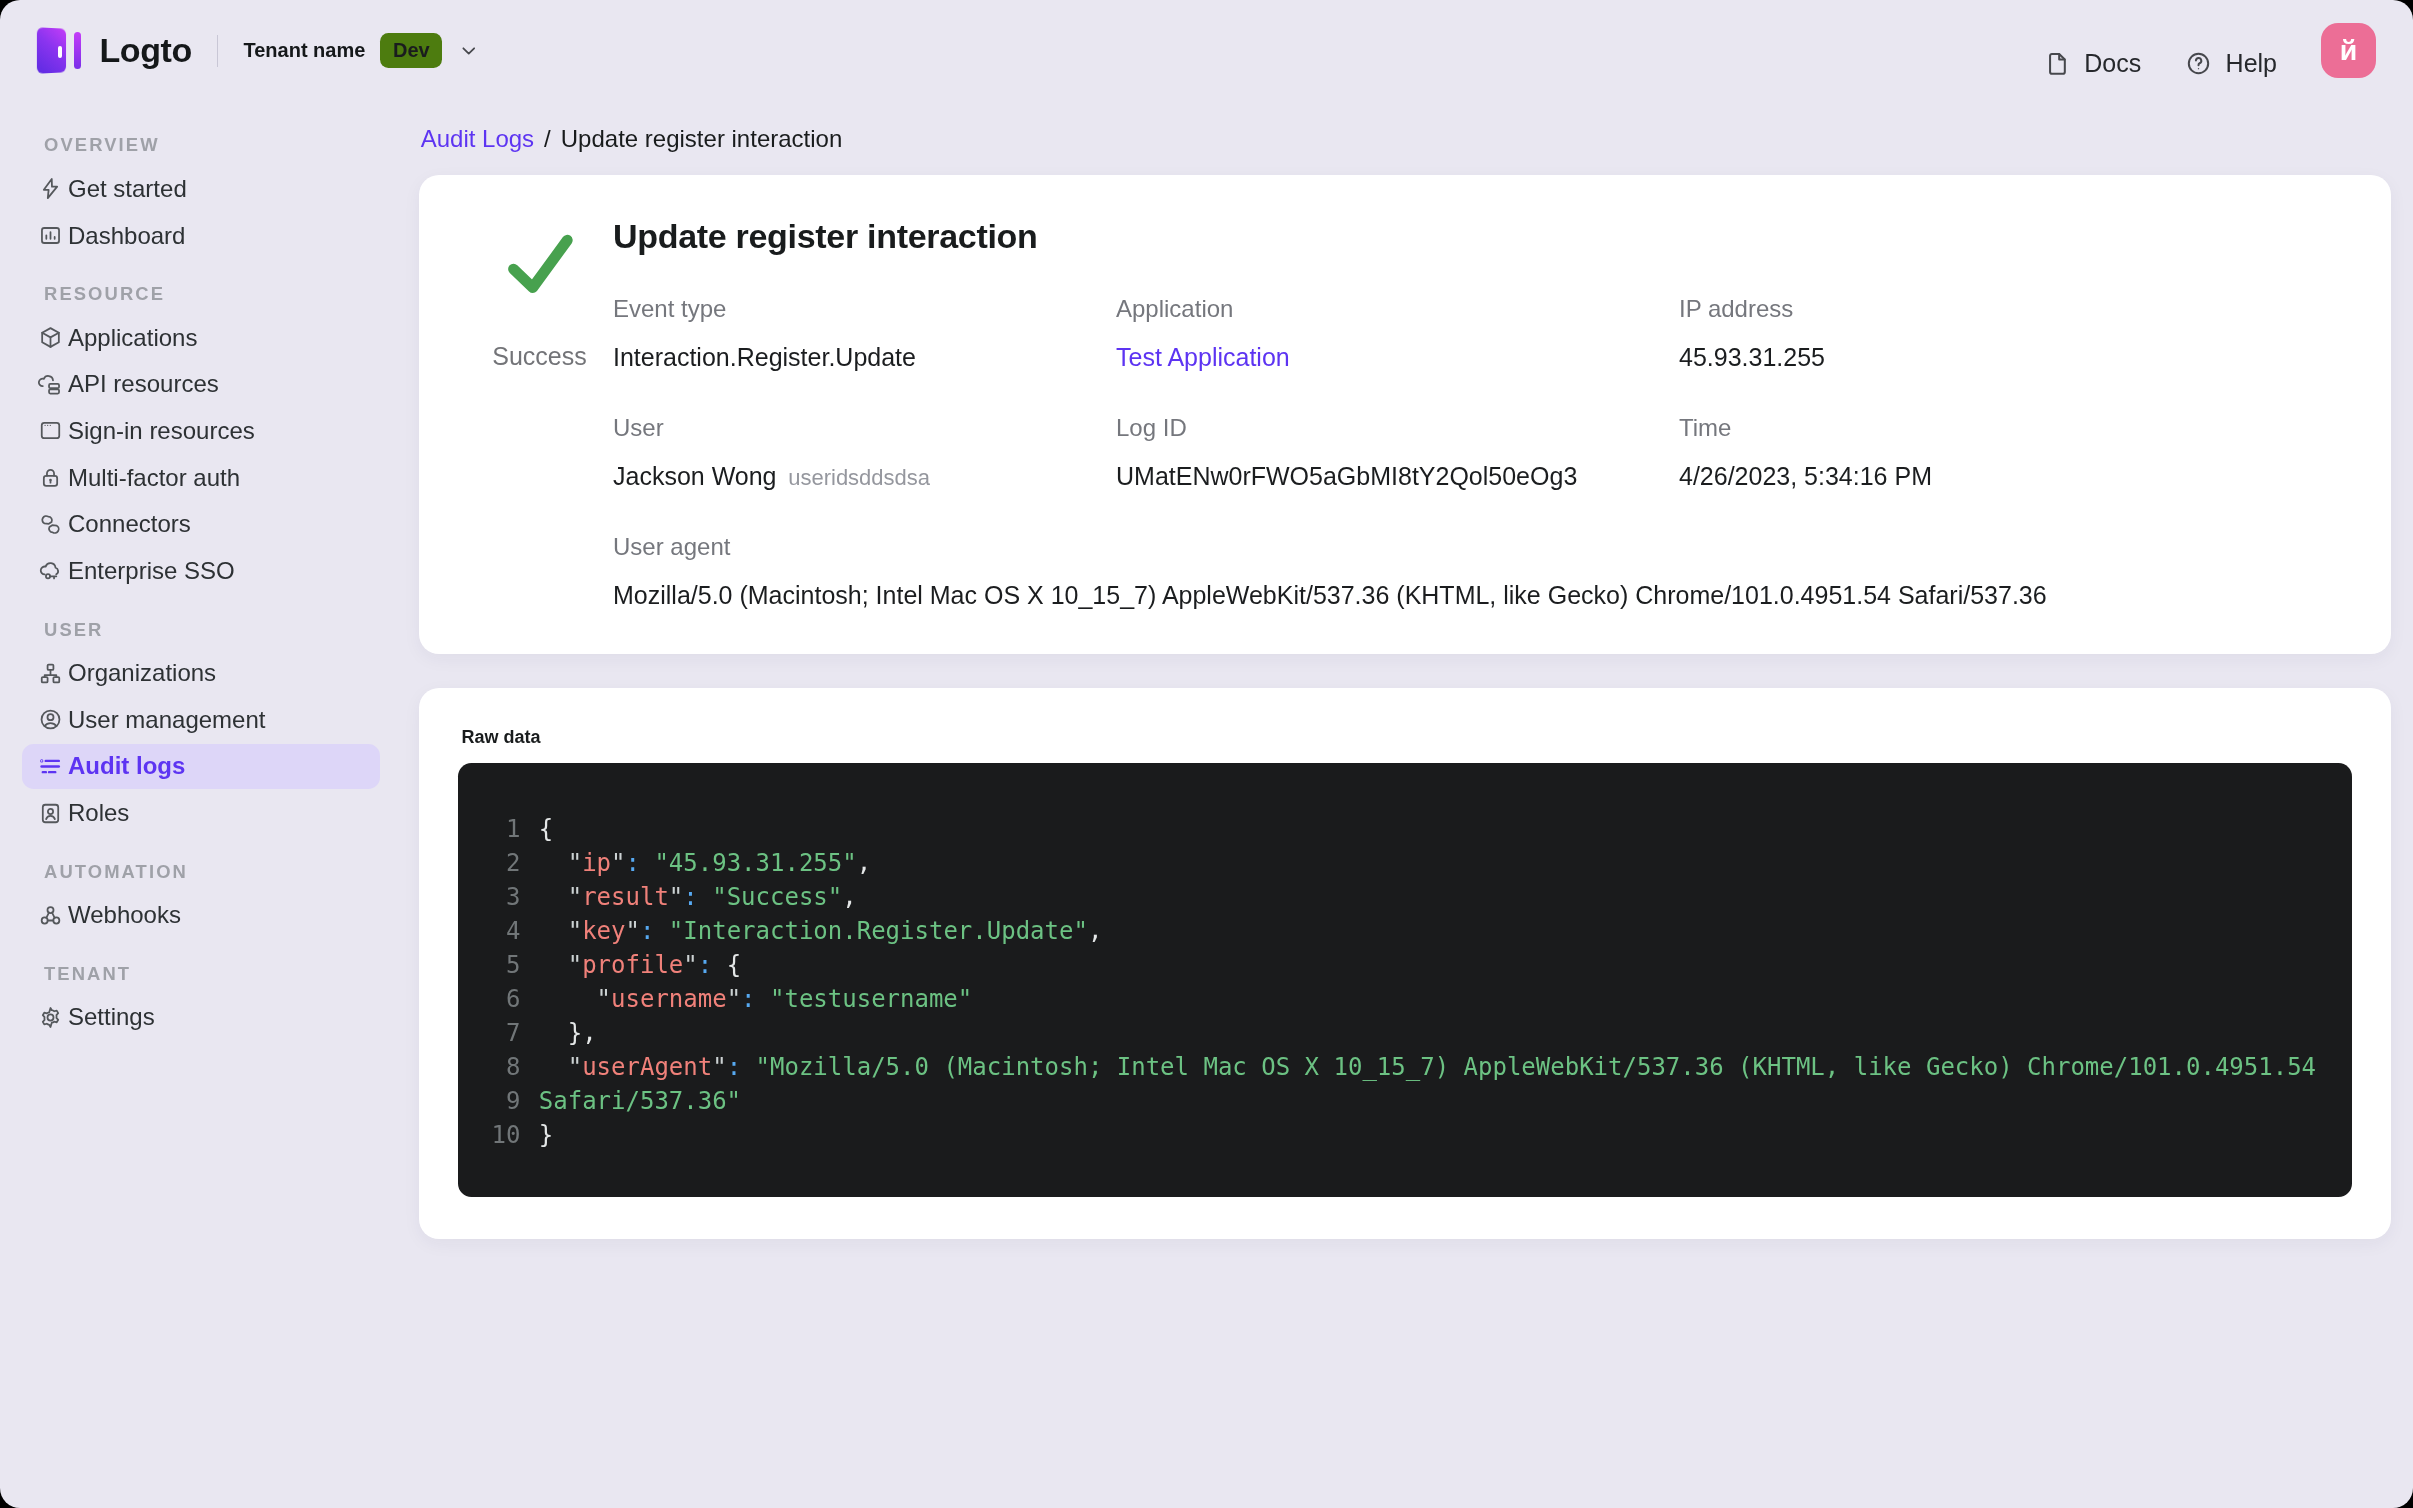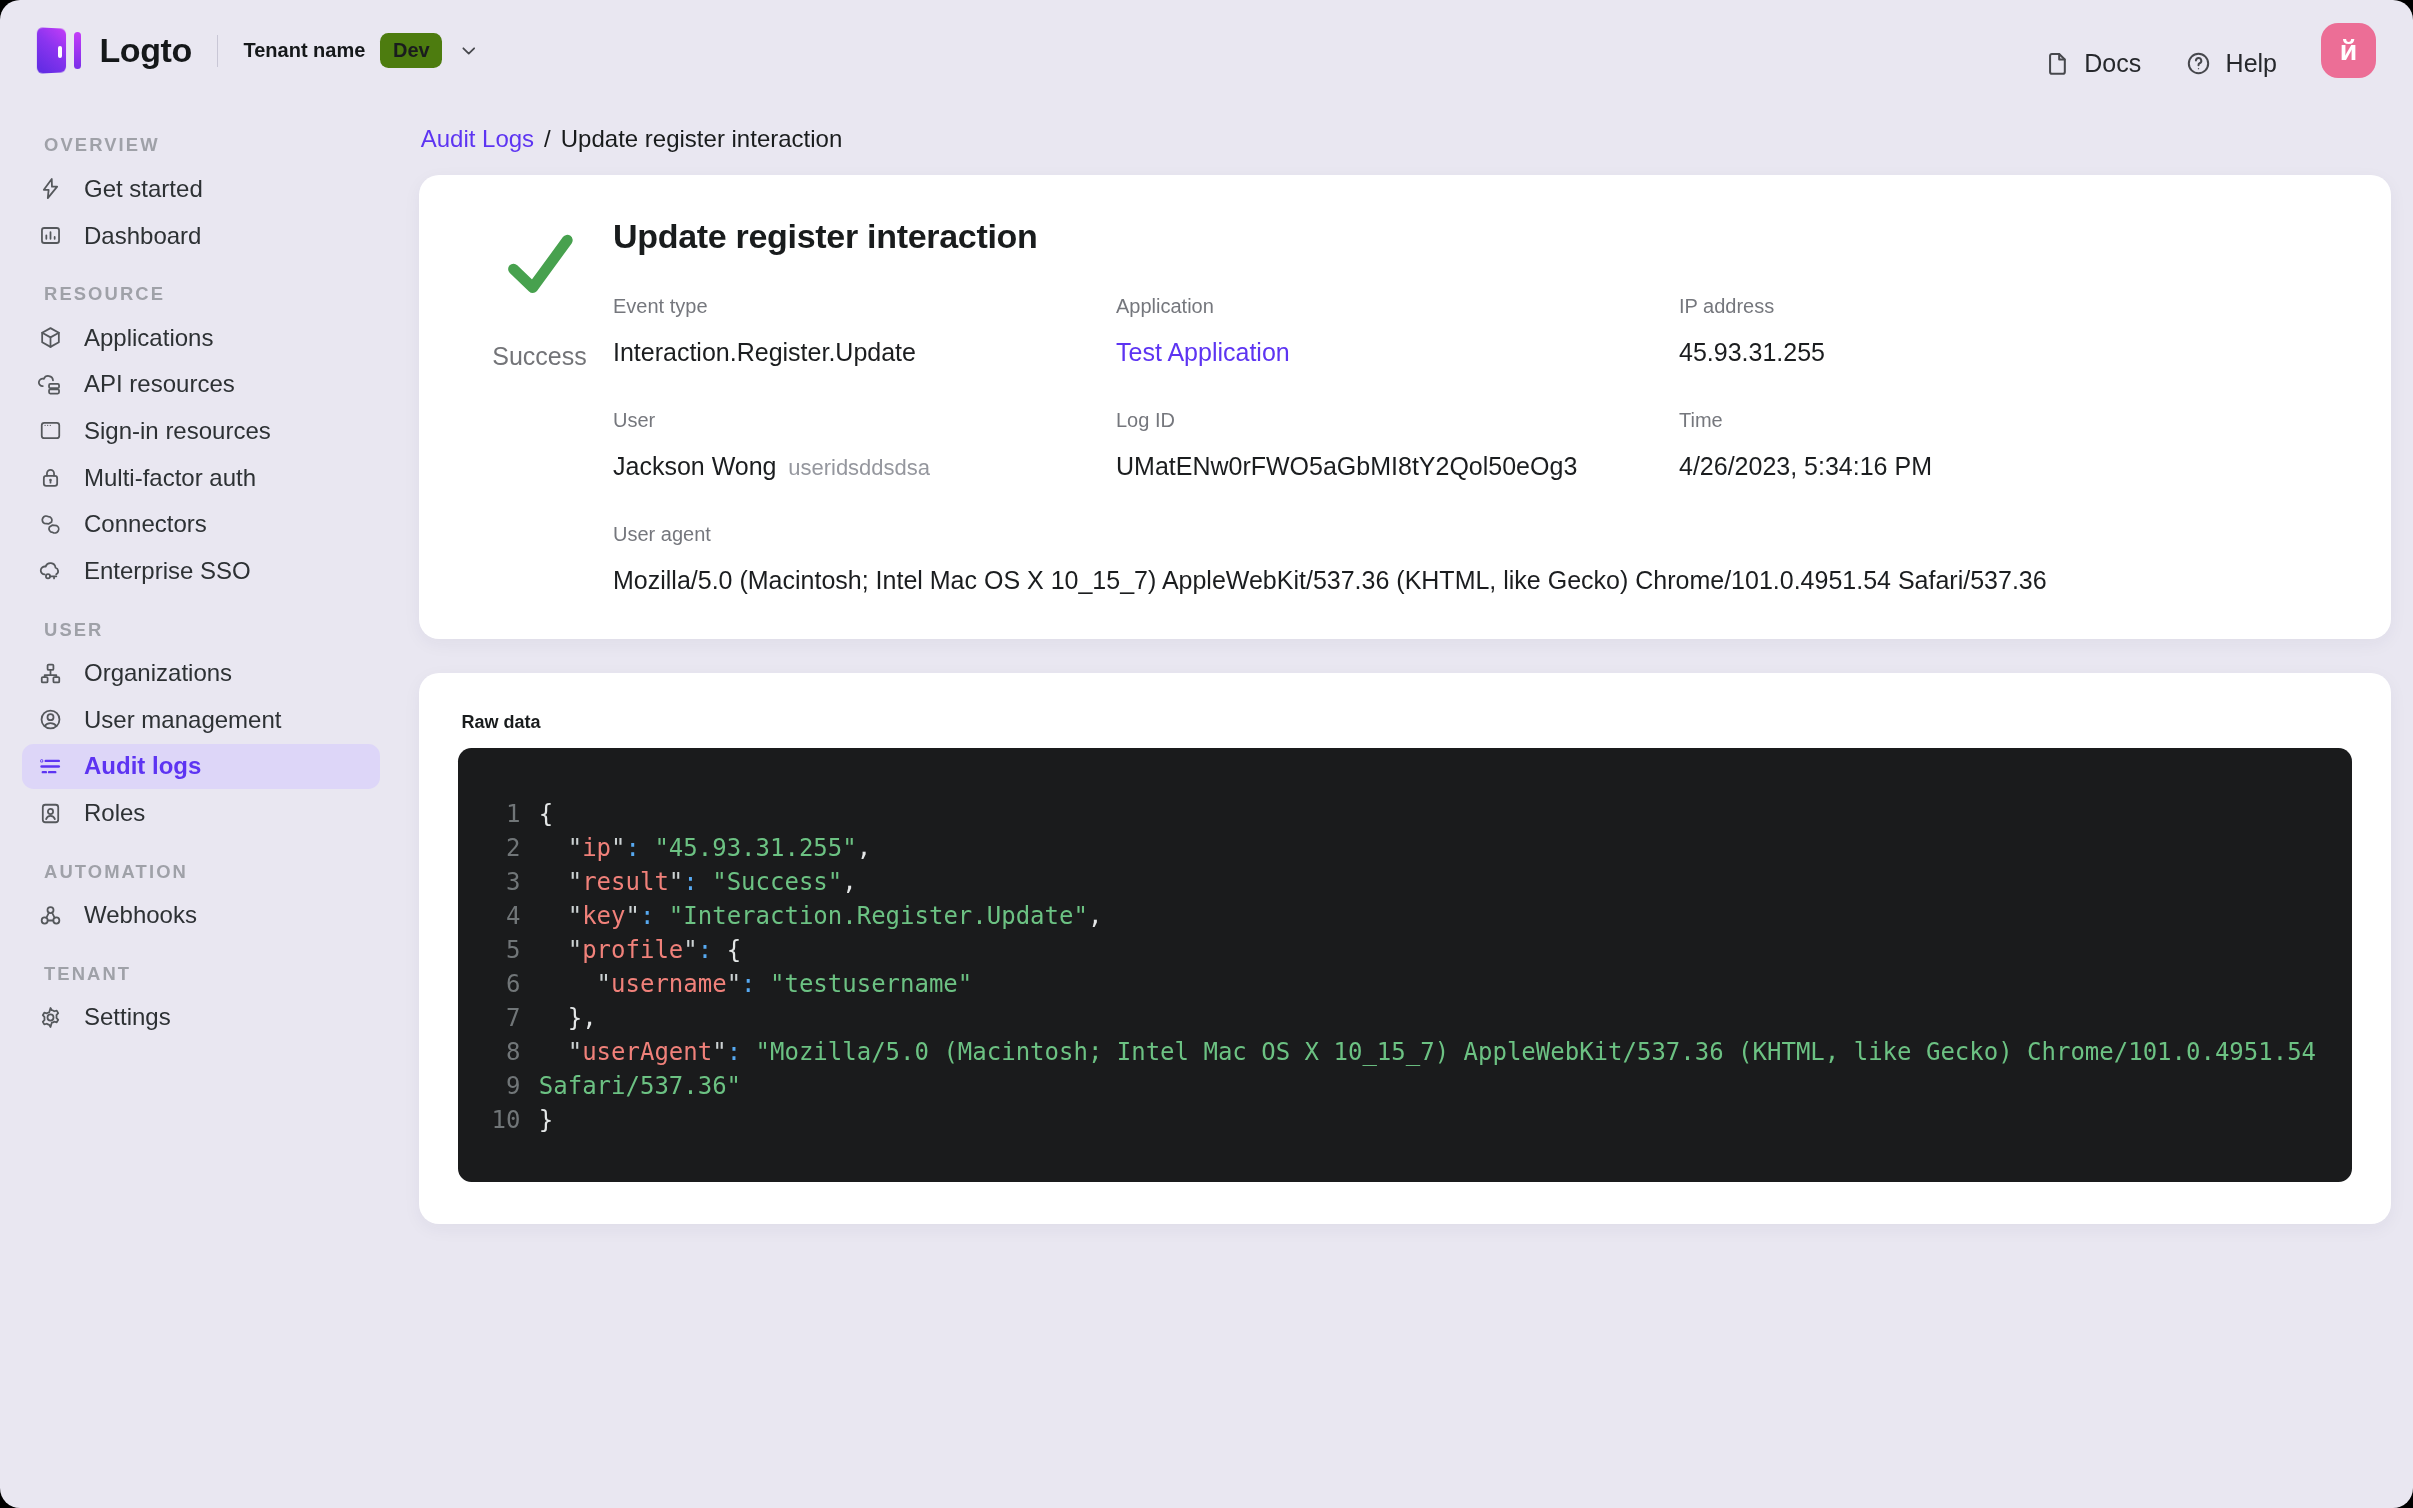--- a/index.html
+++ b/index.html
@@ -32,21 +32,21 @@
     padding:5.9px 12.6px; border-radius:8.4px; }
   .topbar-right { margin-left:auto; display:flex; align-items:flex-end; gap:44px; }
   .topbar-link { display:flex; align-items:center; gap:13.4px; font-size:25px; color:#26282c; cursor:pointer; }
   .avatar { width:55px; height:55px; border-radius:17px; background:#ec6e96; color:#fff;
     display:flex; align-items:center; justify-content:center; font-size:28.5px; font-weight:700; cursor:pointer; }
 
   
   .sidebar { position:absolute; left:0; top:101px; bottom:0; width:402px; padding:8.4px 22px 17px; }
   .sb-section-title { font-size:18.4px; font-weight:700; letter-spacing:2.1px; color:#9fa1a8;
     margin:25px 0 10px 22px; }
-  .sb-item { display:flex; align-items:center; gap:20px; height:45px; padding:0 15px;
+  .sb-item { display:flex; align-items:center; gap:4px; height:45px; padding:0 15px;
     border-radius:11.7px; cursor:pointer; margin-bottom:1.7px; }
   .sb-item .icon { width:27px; height:27px; display:flex; align-items:center; justify-content:center; flex:0 0 27px; }
   .sb-item .icon svg { stroke:#55585c; fill:none; stroke-width:1.7; stroke-linecap:round; stroke-linejoin:round; }
   .sb-label { font-size:24px; font-weight:500; color:#2d3134; white-space:nowrap; }
   .sb-item.active { background:#ddd6f8; }
   .sb-item.active .sb-label { color:#5d34f2; font-weight:700; }
   .sb-item.active .icon svg { stroke:#5d34f2; }
 
   
   .main { position:absolute; left:402px; top:101px; right:0; bottom:0; padding:23.5px 22px 0 17px; }
@@ -56,21 +56,21 @@
   .bc-current { color:#191c1d; }
 
   .card { background:#fff; border-radius:20px; box-shadow:0 5px 18.4px rgba(35,30,75,0.05); }
   .card-detail { margin-top:22px; padding:39px 47px 44px; display:flex; }
   .status-col { width:147px; flex:0 0 147px; display:flex; flex-direction:column; align-items:center; padding-top:11.7px; }
   .check-icon { width:80px; height:77px; }
   .status-text { margin-top:40px; font-size:25px; color:#737478;text-align:right; }
   .detail-col { flex:1; padding-top:3.4px; }
   .detail-title { font-size:34px; font-weight:700; letter-spacing:-0.3px; margin-bottom:39px; }
   .detail-grid { display:grid; grid-template-columns:503px 563px 1fr; row-gap:42px; }
-  .field-label { font-size:20px; color:#75777d; margin-bottom:20px; }
+  .field-label { font-size:24px; color:#75777d; margin-bottom:20px; }
   .field-value { font-size:25px; color:#1b1d1f; }
   .field-value.link { color:#5d34f2; cursor:pointer; }
   .field-suffix { font-size:22px; color:#95979e; margin-left:11.7px; }
   .span-all { grid-column:1 / -1; }
 
   
   .card-raw { margin-top:34px; padding:39px 39px 42px 39px; }
   .raw-title { font-size:18px; font-weight:700; margin-bottom:15px; margin-left:3.4px; }
   .code-block { background:#1a1b1c; border-radius:13.4px; padding:49px 23.5px 45px 18.4px;
     font-family:"DejaVu Sans Mono", monospace; font-size:24px; line-height:34px; overflow:hidden; }

